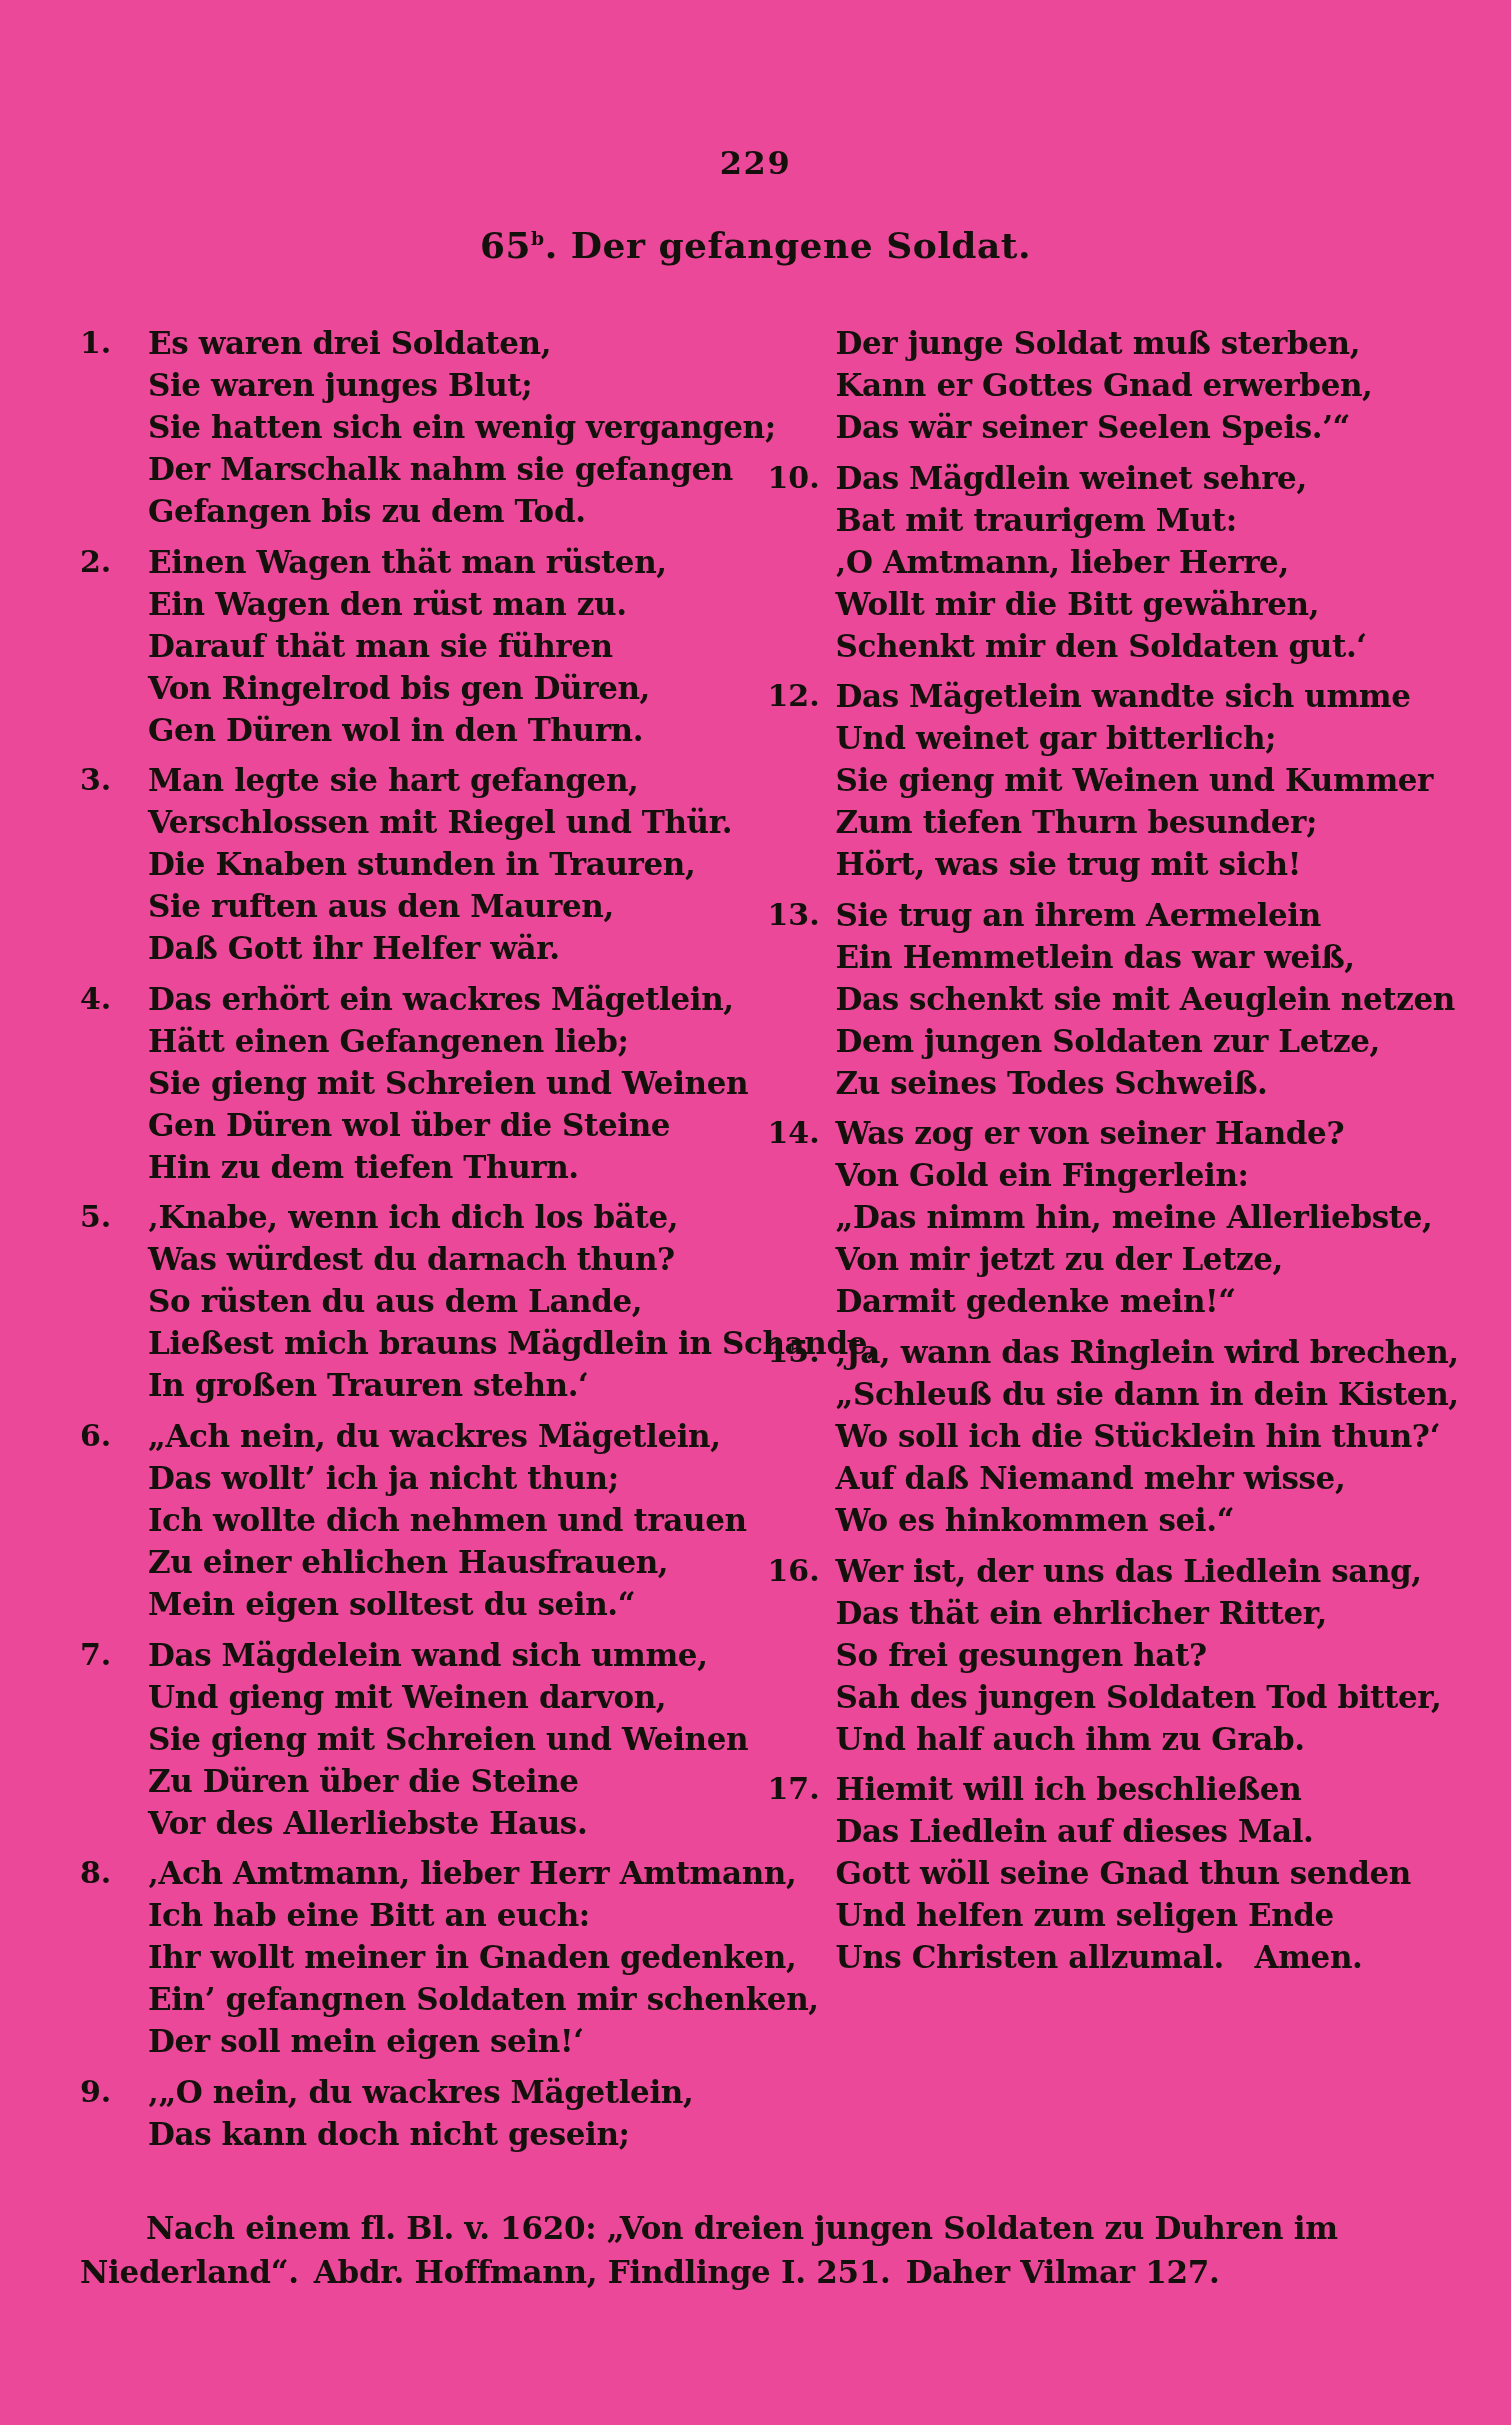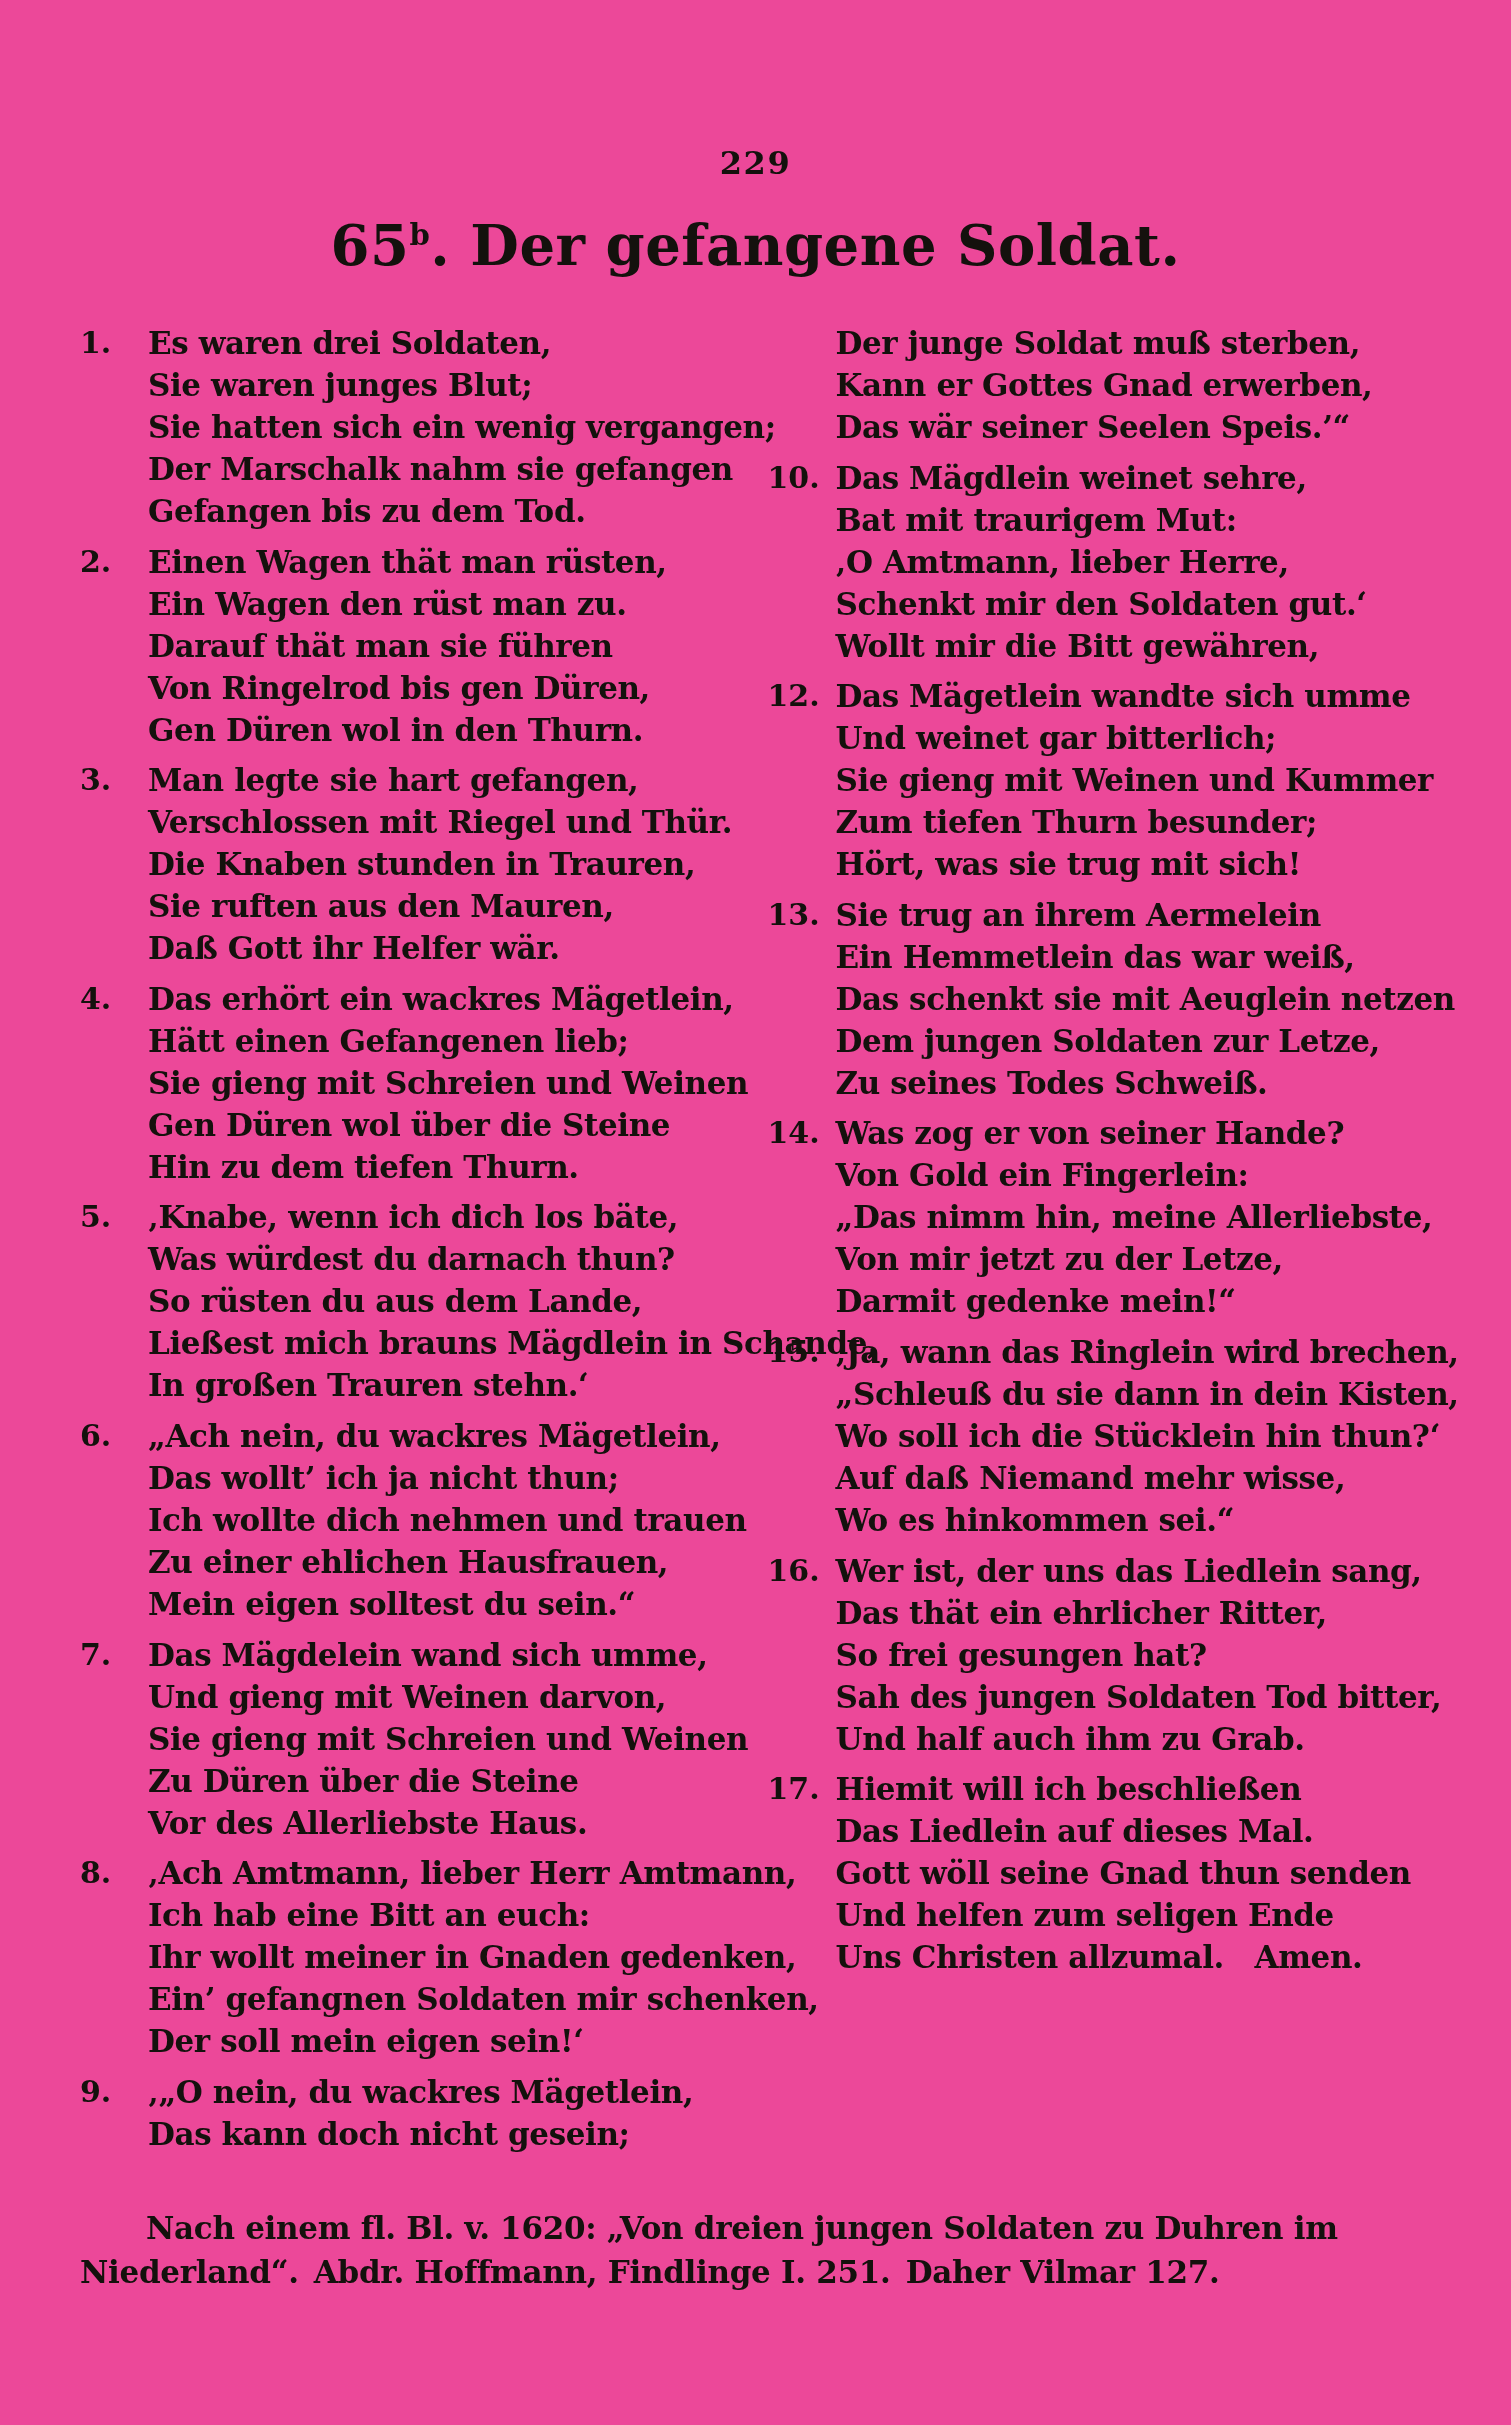--- a/index.html
+++ b/index.html
@@ -20,21 +20,21 @@
   .page-number {
     padding-top: 147px;
     text-align: center;
     font-size: 32px;
     line-height: 32px;
     letter-spacing: 1.6px;
   }
   .title {
     margin-top: 39px;
     text-align: center;
-    font-size: 56px;
+    font-size: 36px;
     line-height: 54px;
     letter-spacing: 0.5px;
   }
   .title .title-sup {
     font-size: 0.52em;
     vertical-align: super;
     line-height: 0;
   }
   .columns {
     display: flex;
@@ -189,22 +189,22 @@
             <div class="vline">Kann er Gottes Gnad erwerben,</div>
             <div class="vline">Das wär seiner Seelen Speis.’“</div>
           </div>
         </div>
         <div class="stanza">
           <div class="vnum">10.</div>
           <div class="vlines">
             <div class="vline">Das Mägdlein weinet sehre,</div>
             <div class="vline">Bat mit traurigem Mut:</div>
             <div class="vline">‚O Amtmann, lieber Herre,</div>
+            <div class="vline">Wollt mir die Bitt gewähren,</div>
             <div class="vline">Schenkt mir den Soldaten gut.‘</div>
-            <div class="vline">Wollt mir die Bitt gewähren,</div>
           </div>
         </div>
         <div class="stanza">
           <div class="vnum">12.</div>
           <div class="vlines">
             <div class="vline">Das Mägetlein wandte sich umme</div>
             <div class="vline">Und weinet gar bitterlich;</div>
             <div class="vline">Sie gieng mit Weinen und Kummer</div>
             <div class="vline">Zum tiefen Thurn besunder;</div>
             <div class="vline">Hört, was sie trug mit sich!</div>

